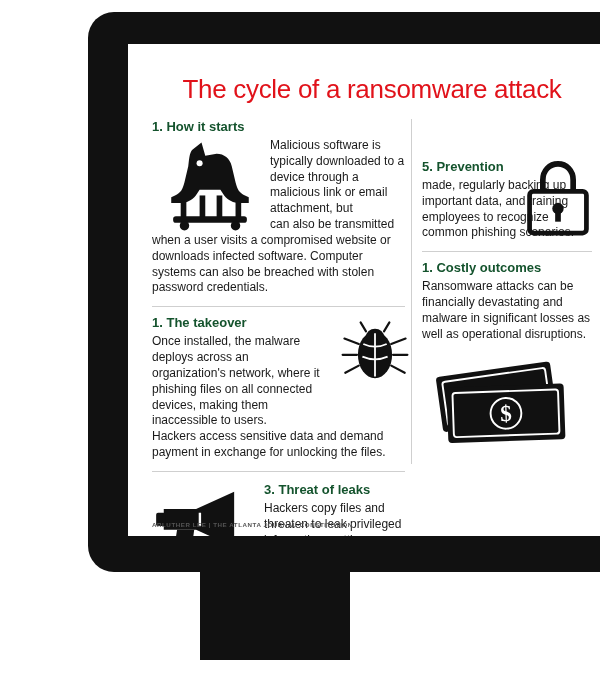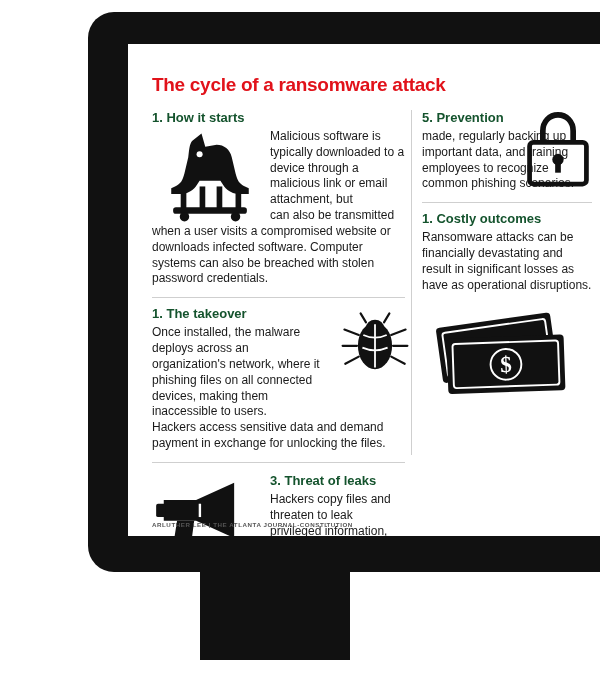--- a/index.html
+++ b/index.html
@@ -54,24 +54,24 @@
     top: 0;
     width: 478px;
     height: 492px;
     background: #ffffff;
     box-sizing: border-box;
     padding: 18px 14px 8px 24px;
   }
 
   .poster-title {
     color: #e1121a;
-    font-weight: bold;
-    font-size: 19px;
+    font-weight: normal;
+    font-size: 26px;
     letter-spacing: -0.3px;
-    text-align: left;
+    text-align: center;
     margin: 12px 0 14px 0;
     font-family: "Liberation Sans", sans-serif;
   }
 
   .columns {
     position: relative;
     display: flex;
     width: 100%;
     height: 380px;
   }
@@ -81,20 +81,21 @@
   }
   .col-divider {
     width: 1px;
     background: #cfcfcf;
     margin: 0 10px 0 6px;
     height: 345px;
   }
   .col-right {
     width: 170px;
     position: relative;
+    margin-top: 40px;
   }
 
   .step-head {
     font-weight: bold;
     font-size: 13px;
     color: #14532d;
     margin: 0 0 4px 0;
   }
   .step-body {
     font-size: 12px;
@@ -130,21 +131,21 @@
     height: 72px;
   }
   .sec2 .step-body { padding-right: 4px; }
   .sec2 .narrow { width: 168px; }
 
   
   .sec3 {
     position: relative;
     display: flex;
     align-items: flex-start;
-    gap: 26px;
+    gap: 20px;
     margin-top: 8px;
   }
   .mega-wrap {
     width: 92px;
     height: 78px;
     flex: 0 0 92px;
     margin-top: 8px;
   }
   .sec3 .txt { flex: 1 1 auto; padding-top: 2px; }
 
@@ -279,21 +280,21 @@
               </svg>
             </div>
             <div class="step-head">5. Prevention</div>
             <p class="step-body full">made, regularly backing up important data, and training employees to recognize common phishing scenarios.</p>
           </div>
 
           <hr class="hr-light">
 
           <div class="sec4">
             <div class="step-head">1. Costly outcomes</div>
-            <p class="step-body">Ransomware attacks can be financially devastating and result in significant losses as have as operational disruptions.</p>
+            <p class="step-body">Ransomware attacks can be financially devastating and malware in significant losses as well as operational disruptions.</p>
             <div class="money-wrap">
               <svg viewBox="0 0 156 100" width="150" height="96" aria-hidden="true">
                 <g transform="rotate(-8 78 50)">
                   <rect x="14" y="16" width="120" height="58" rx="4" fill="#111111"></rect>
                   <rect x="20" y="22" width="108" height="46" rx="3" fill="none" stroke="#ffffff" stroke-width="2"></rect>
                 </g>
                 <g transform="rotate(-2 78 58)">
                   <rect x="22" y="34" width="122" height="58" rx="4" fill="#111111"></rect>
                   <rect x="28" y="40" width="110" height="46" rx="3" fill="none" stroke="#ffffff" stroke-width="2"></rect>
                   <circle cx="83" cy="63" r="16" fill="none" stroke="#ffffff" stroke-width="2"></circle>

